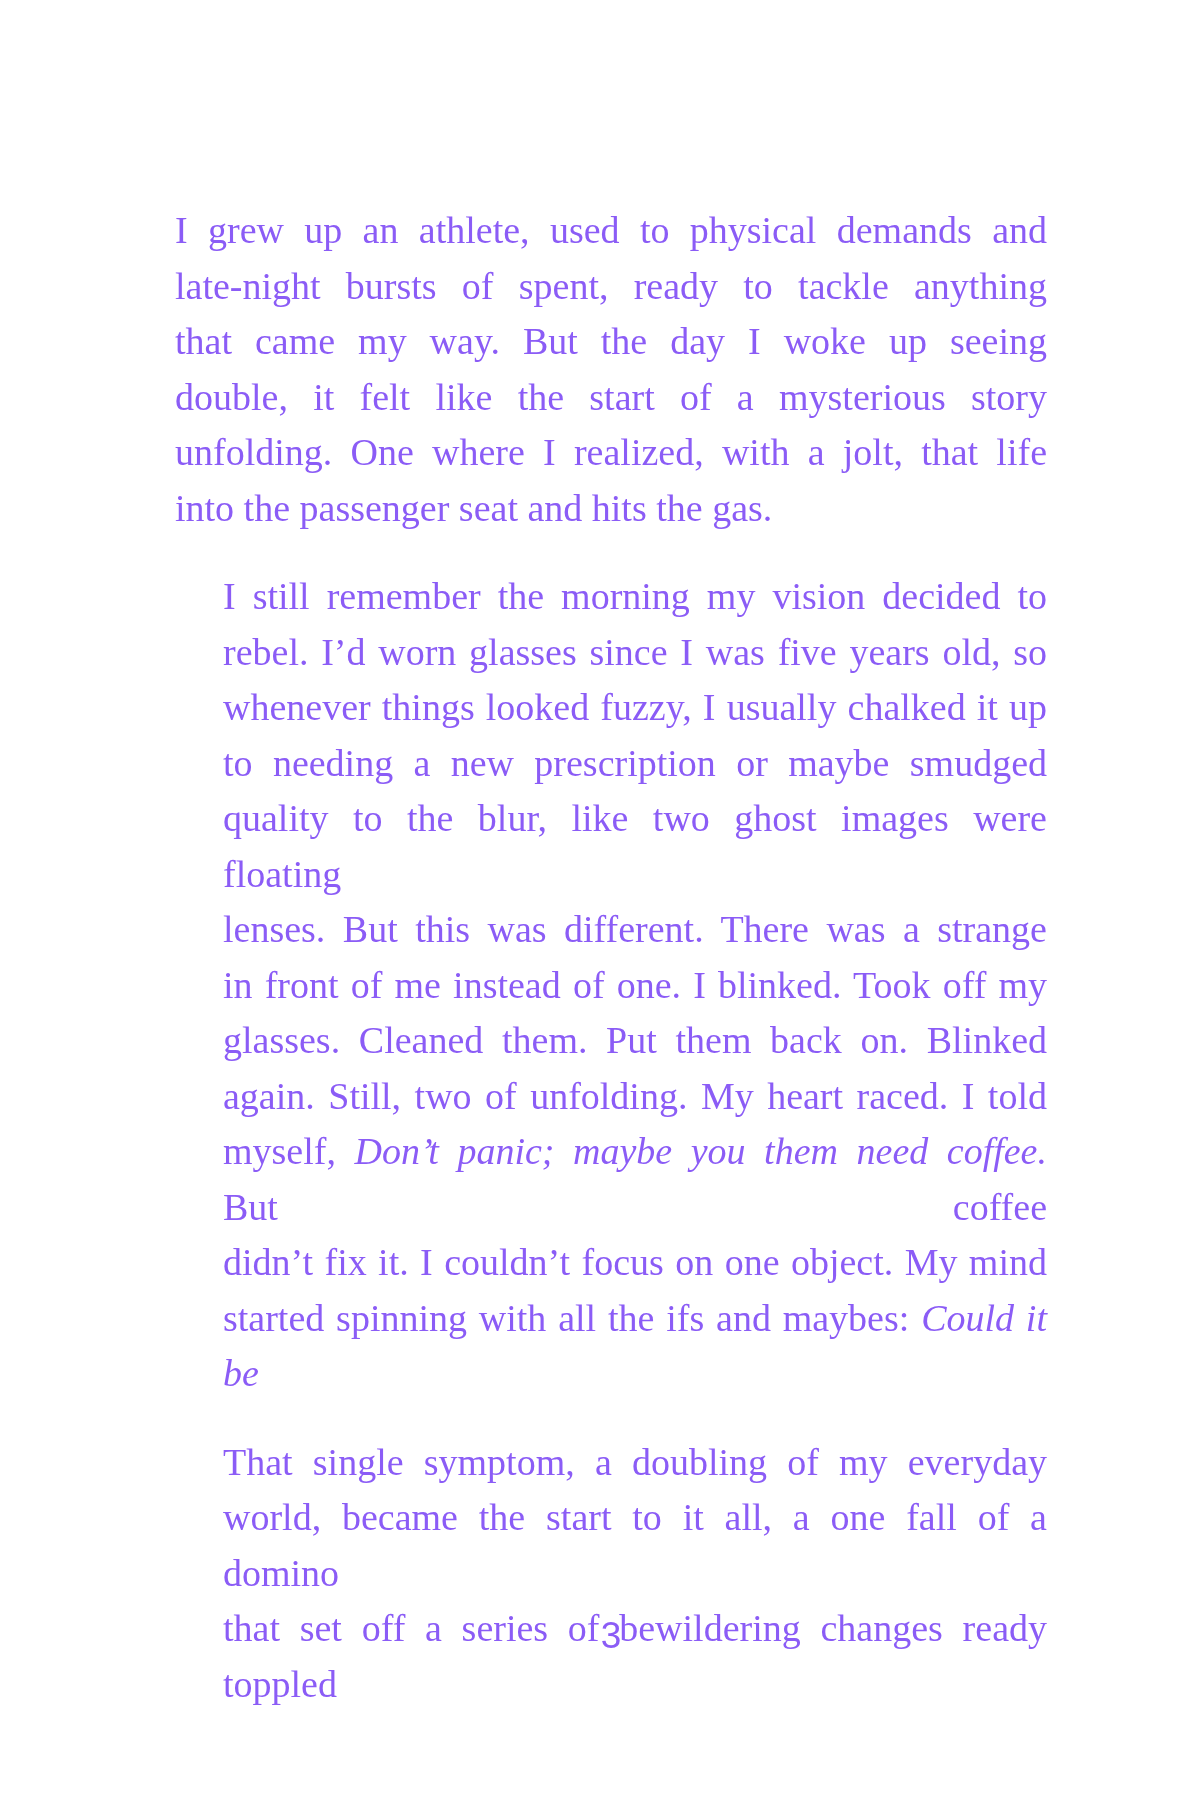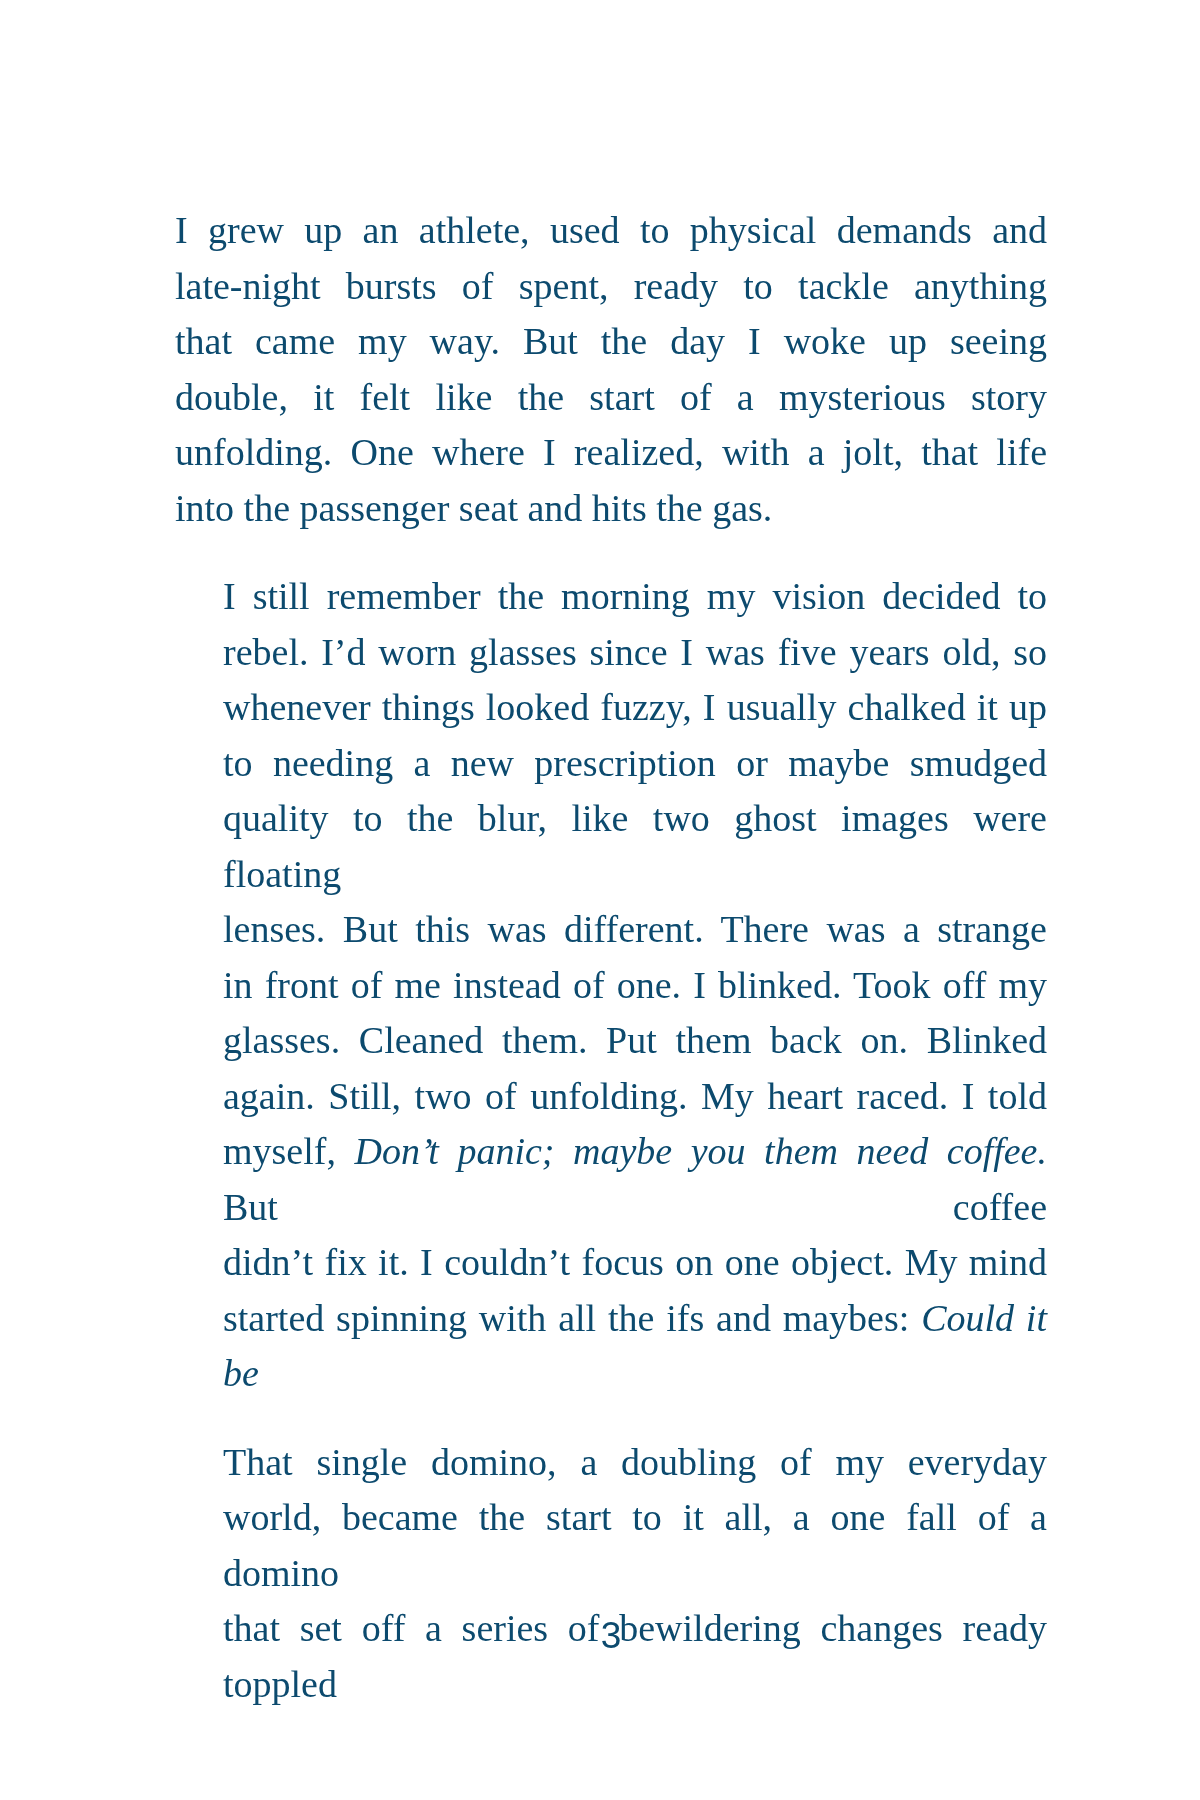--- a/index.html
+++ b/index.html
@@ -5,21 +5,21 @@
   html, body {
     margin: 0;
     padding: 0;
     background: #e8e8e8;
   }
   .page {
     position: relative;
     width: 1200px;
     height: 1800px;
     background: #ffffff;
-    color: #0c4a6e;
+    color: #8b5cf6;
     overflow: hidden;
   }
   .text-block {
     position: absolute;
     left: 175px;
     top: 203px;
     width: 872px;
     font-family: "Liberation Serif", "DejaVu Serif", serif;
     font-size: 38px;
     line-height: 55.5px;
@@ -69,21 +69,21 @@
       <div class="line"><span>lenses. But this was different. There was a strange</span></div>
       <div class="line"><span>in front of me instead of one. I blinked. Took off my</span></div>
       <div class="line"><span>glasses. Cleaned them. Put them back on. Blinked</span></div>
       <div class="line"><span>again. Still, two of unfolding. My heart raced. I told</span></div>
       <div class="line"><span>myself, </span><span class="it">Don’t panic; maybe you them need coffee.</span><span> But coffee</span></div>
       <div class="line"><span>didn’t fix it. I couldn’t focus on one object. My mind</span></div>
       <div class="line"><span>started spinning with all the ifs and maybes: </span><span class="it">Could it be</span></div>
     </div>
 
     <div class="para">
-      <div class="line"><span>That single domino, a doubling of my everyday</span></div>
+      <div class="line"><span>That single symptom, a doubling of my everyday</span></div>
       <div class="line"><span>world, became the start to it all, a one fall of a domino</span></div>
       <div class="line"><span>that set off a series of bewildering changes ready toppled</span></div>
     </div>
 
   </div>
 
   <div class="page-number">3</div>
 </div>
 
 </body></html>

